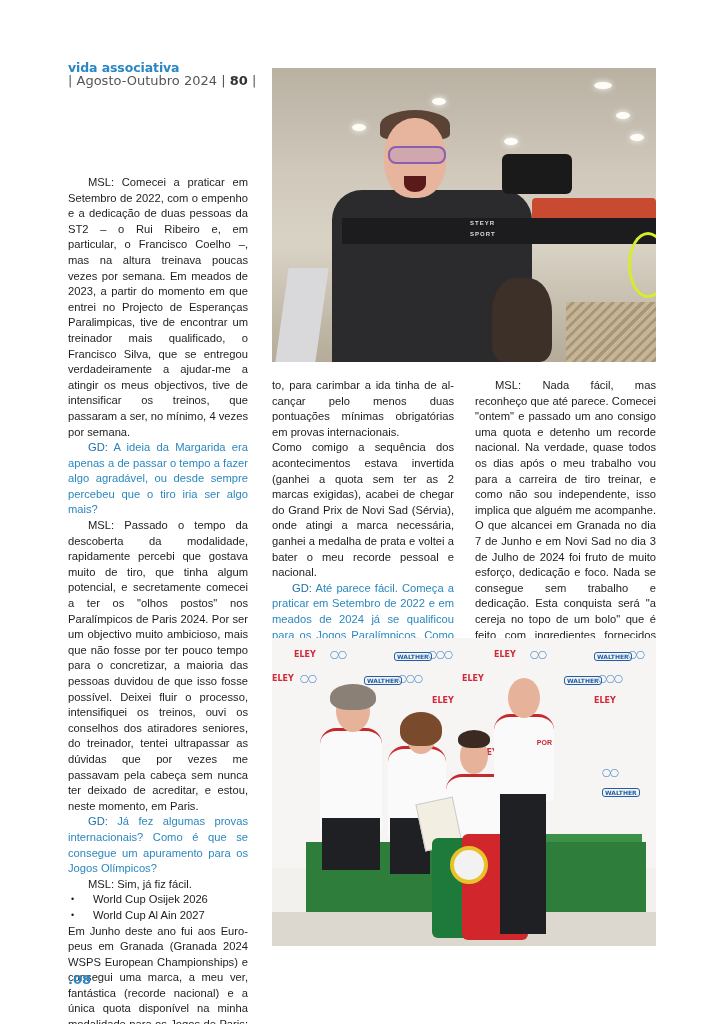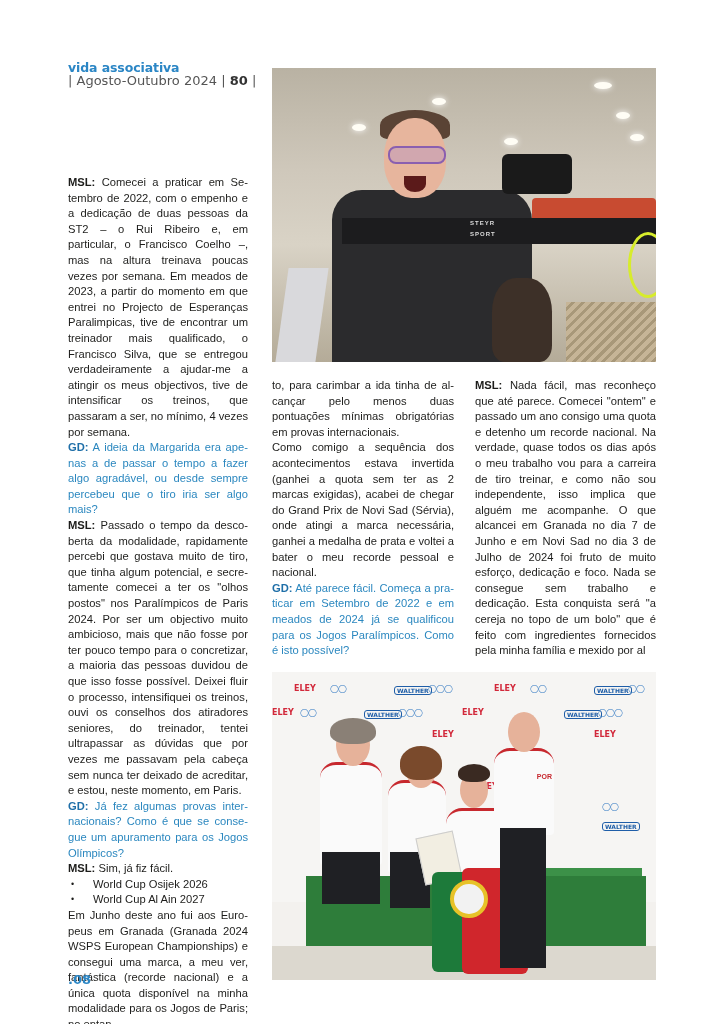--- a/index.html
+++ b/index.html
@@ -41,21 +41,21 @@
       font-size: 11.2px;
       line-height: 15.6px;
       text-align: justify;
       hyphens: manual;
     }
     .col p { margin: 0; }
     .col-1 { left: 68px; top: 175px; width: 180px; }
     .col-2 { left: 272px; top: 378px; width: 182px; }
     .col-3 { left: 475px; top: 378px; width: 181px; }
 
-    .speaker { font-weight: bold; }
+    .speaker { font-weight: normal; margin-left: 20px; }
     .speaker-msl { color: #1d1d1b; }
     .q { color: #2a87bf; }
     .q .speaker { color: #1f6fa8; }
 
     ul.bullets {
       list-style: none;
       margin: 0;
       padding: 0;
     }
     ul.bullets li {
@@ -73,21 +73,21 @@
 
     .photo {
       position: absolute;
       overflow: hidden;
     }
     .photo-top {
       left: 272px; top: 68px; width: 384px; height: 294px;
       background: linear-gradient(180deg, #b9b2a3 0%, #cfc8bb 35%, #d9d3c6 60%, #b4ab98 100%);
     }
     .photo-bottom {
-      left: 272px; top: 672px; width: 384px; height: 308px;
+      left: 272px; top: 638px; width: 384px; height: 308px;
       background: #f3f1ee;
     }
 
     
     .ceiling-light {
       position: absolute; width: 14px; height: 7px; border-radius: 50%;
       background: #fffdf5; box-shadow: 0 0 6px #fff;
     }
     .person-head {
       position: absolute; left: 112px; top: 50px; width: 62px; height: 80px;

